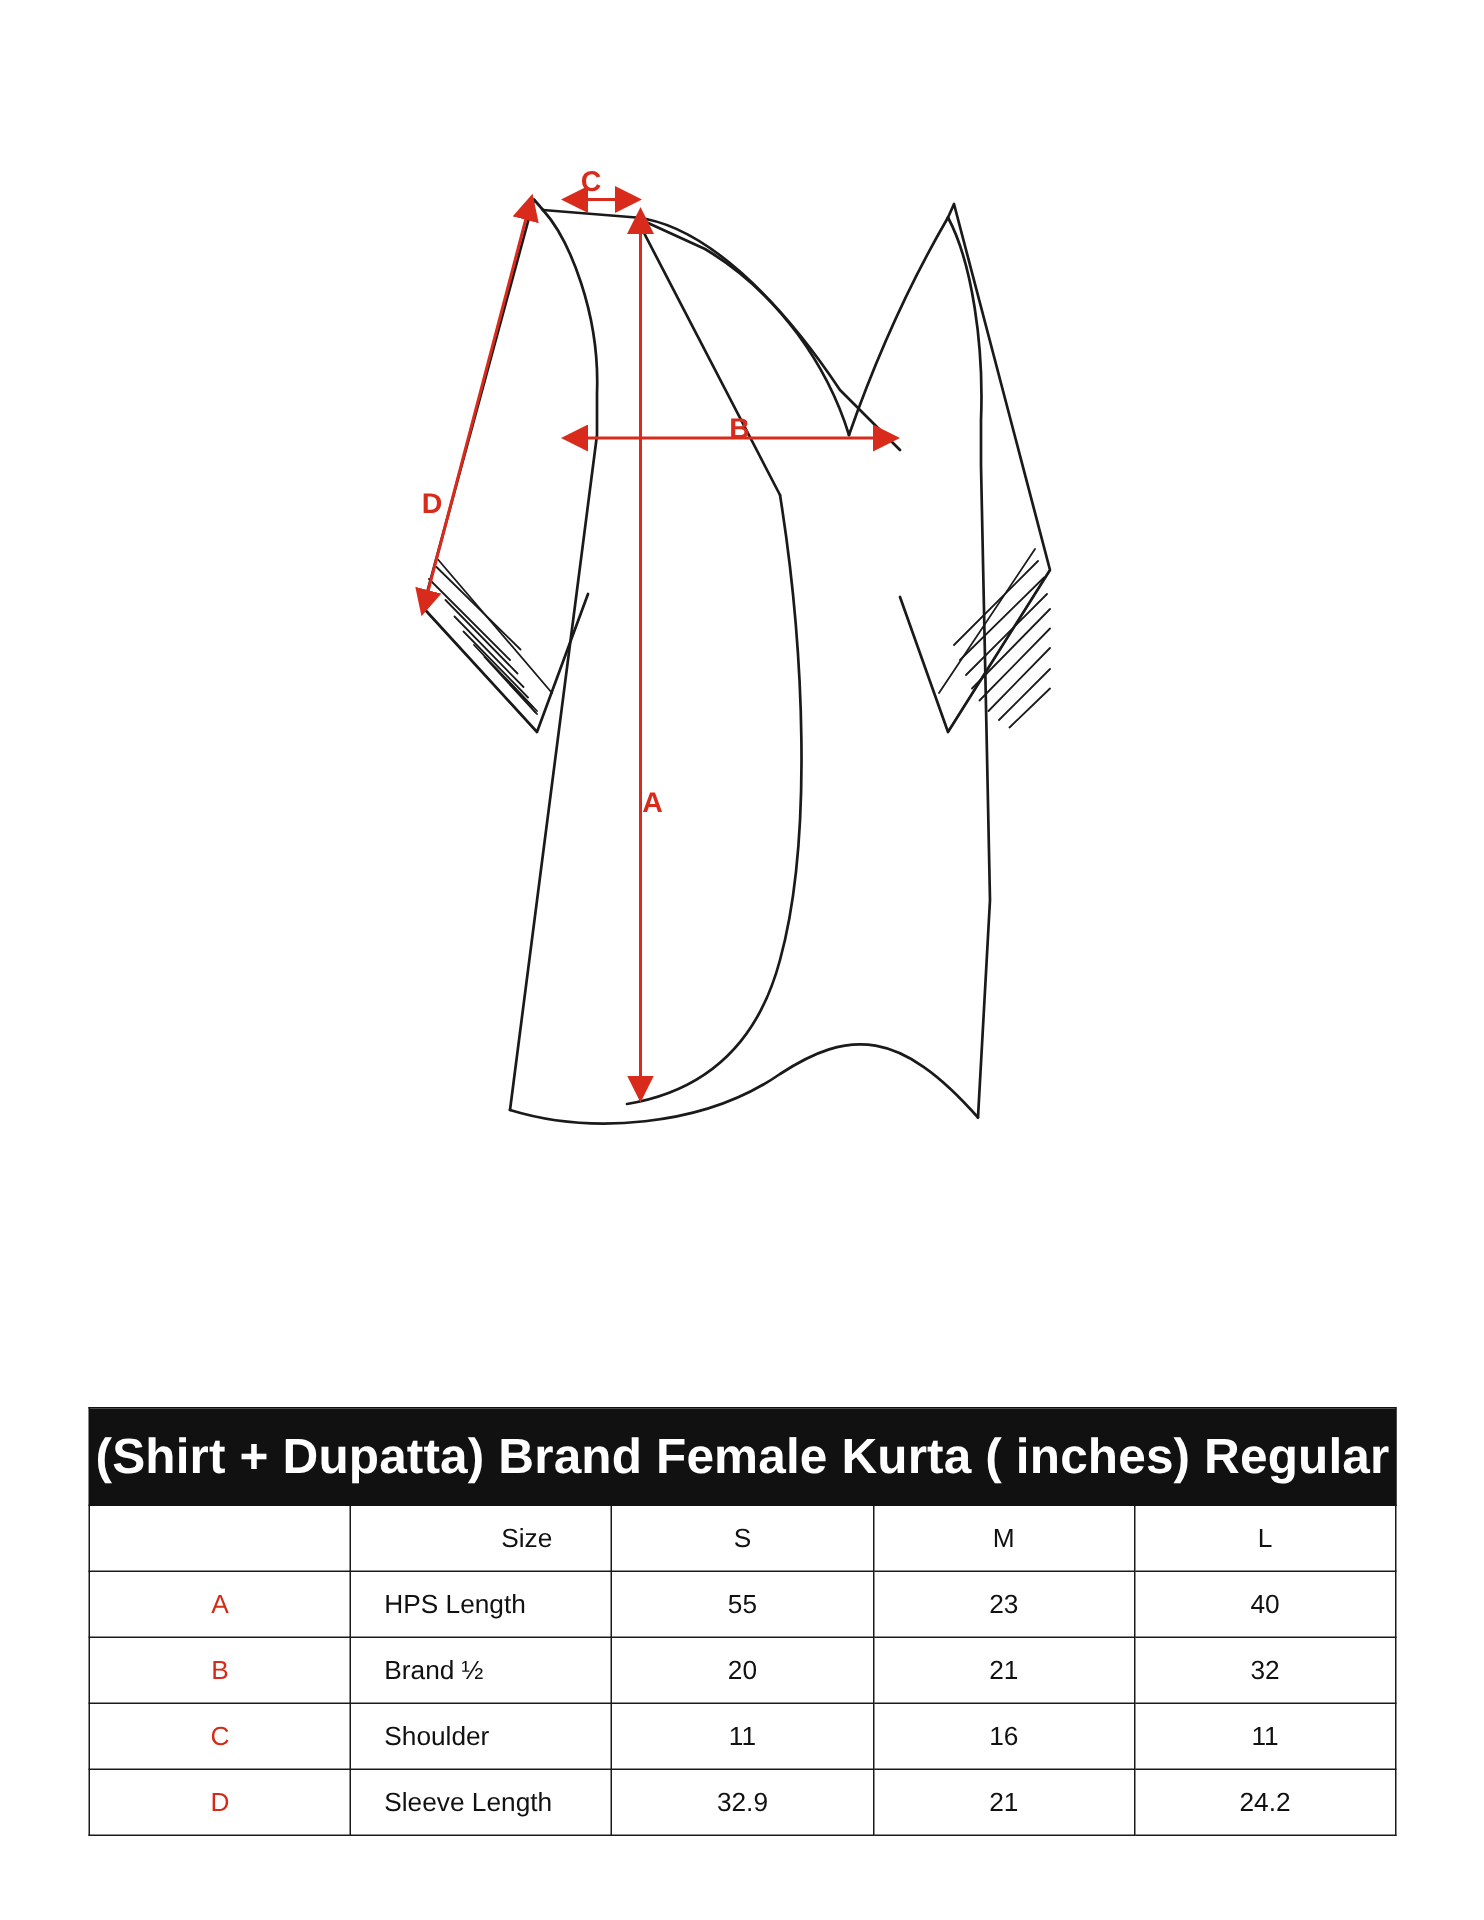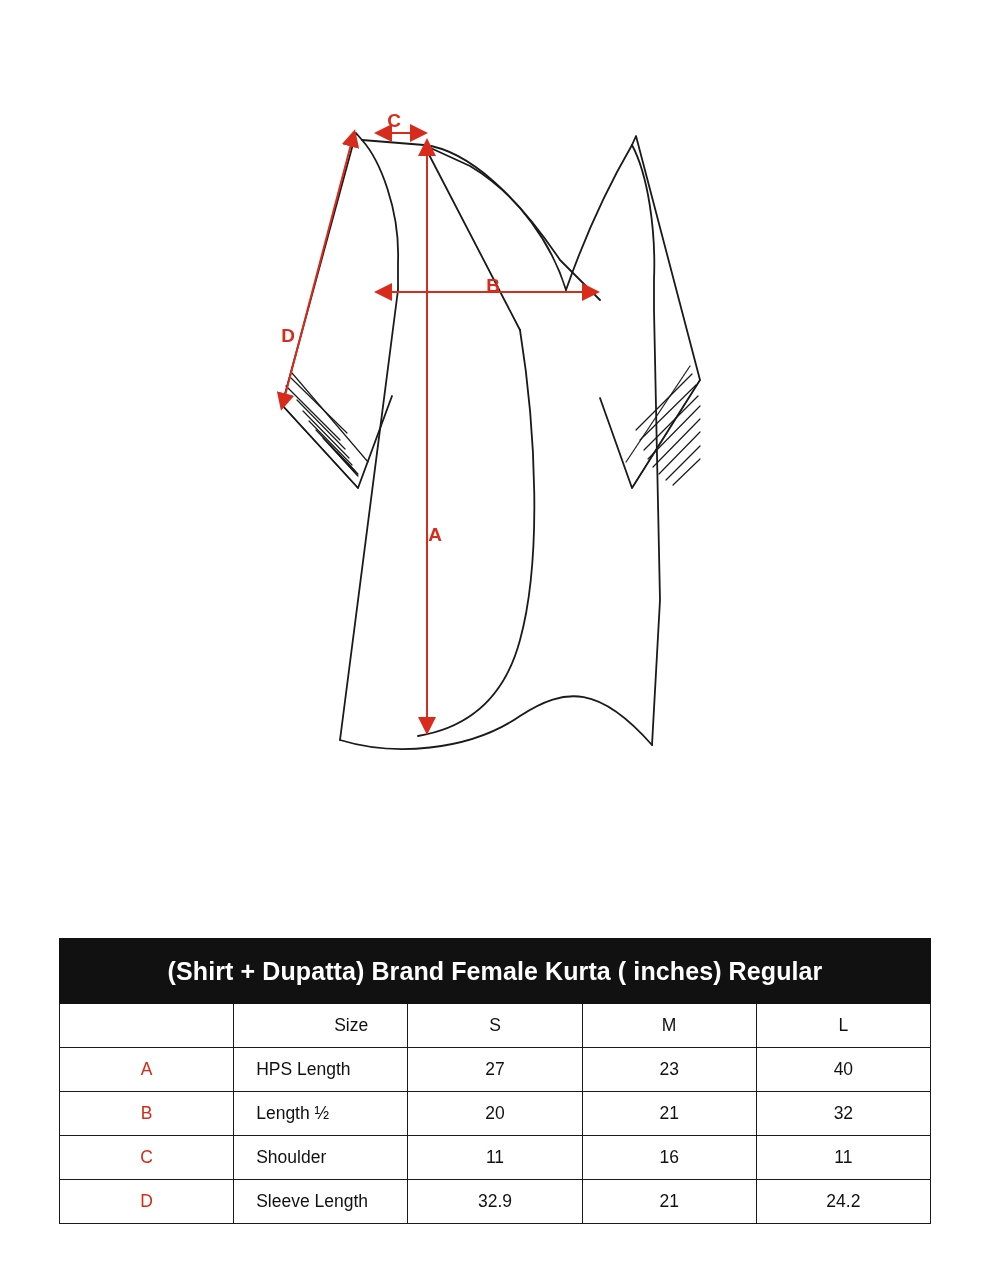--- a/index.html
+++ b/index.html
@@ -43,21 +43,21 @@
     border-collapse: collapse;
     table-layout: fixed;
   }
   .size-table td, .size-table th {
     border: 1px solid #1a1a1a;
     padding: 0;
   }
   .title-row td {
     background: #111111;
     color: #ffffff;
-    font-size: 25px;
+    font-size: 33px;
     font-weight: bold;
     text-align: center;
     height: 64px;
     border: 1px solid #111111;
     letter-spacing: 0.1px;
   }
   .hdr-row td, .data-row td {
     height: 43px;
     font-size: 17.5px;
     margin-top: 12px;
@@ -183,27 +183,27 @@
       <tr class="hdr-row">
         <td class="col-key"></td>
         <td class="col-label">Size</td>
         <td class="col-val">S</td>
         <td class="col-val">M</td>
         <td class="col-val">L</td>
       </tr>
       <tr class="data-row">
         <td class="col-key">A</td>
         <td class="col-label">HPS Length</td>
-        <td class="col-val">27</td>
+        <td class="col-val">55</td>
         <td class="col-val">23</td>
         <td class="col-val">40</td>
       </tr>
       <tr class="data-row">
         <td class="col-key">B</td>
-        <td class="col-label">Length ½</td>
+        <td class="col-label">Brand ½</td>
         <td class="col-val">20</td>
         <td class="col-val">21</td>
         <td class="col-val">32</td>
       </tr>
       <tr class="data-row">
         <td class="col-key">C</td>
         <td class="col-label">Shoulder</td>
         <td class="col-val">11</td>
         <td class="col-val">16</td>
         <td class="col-val">11</td>

